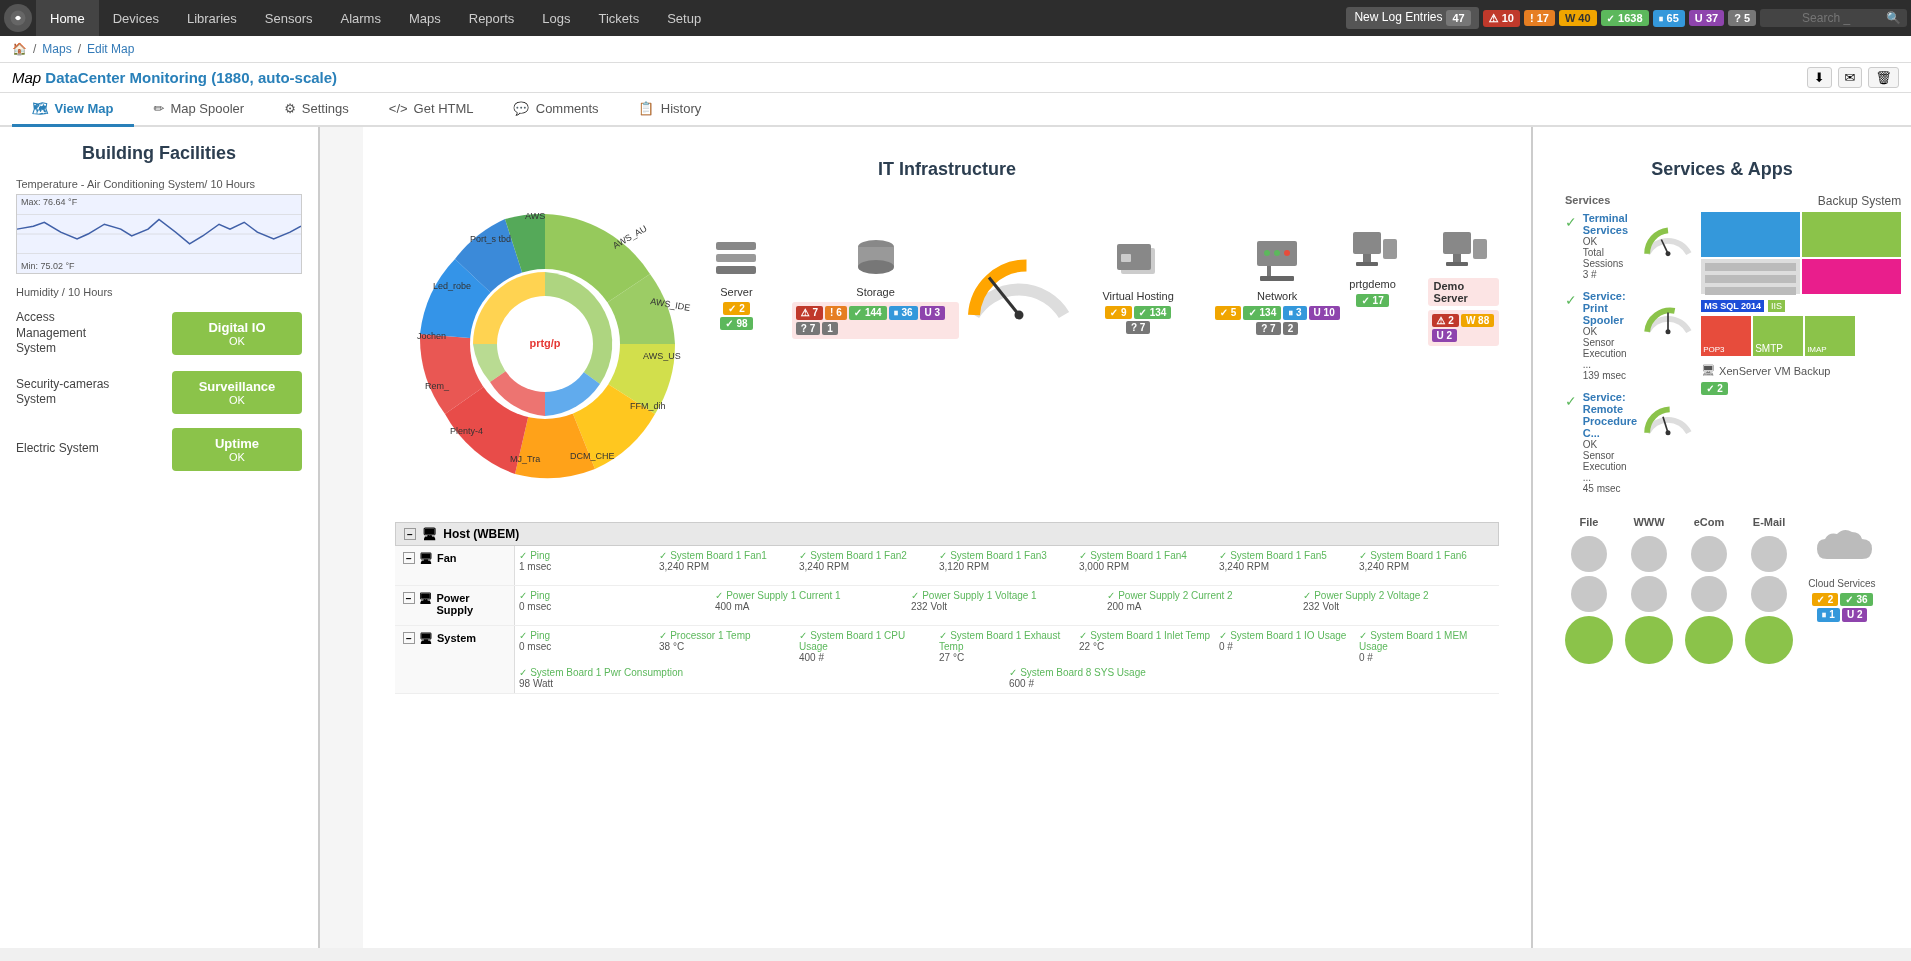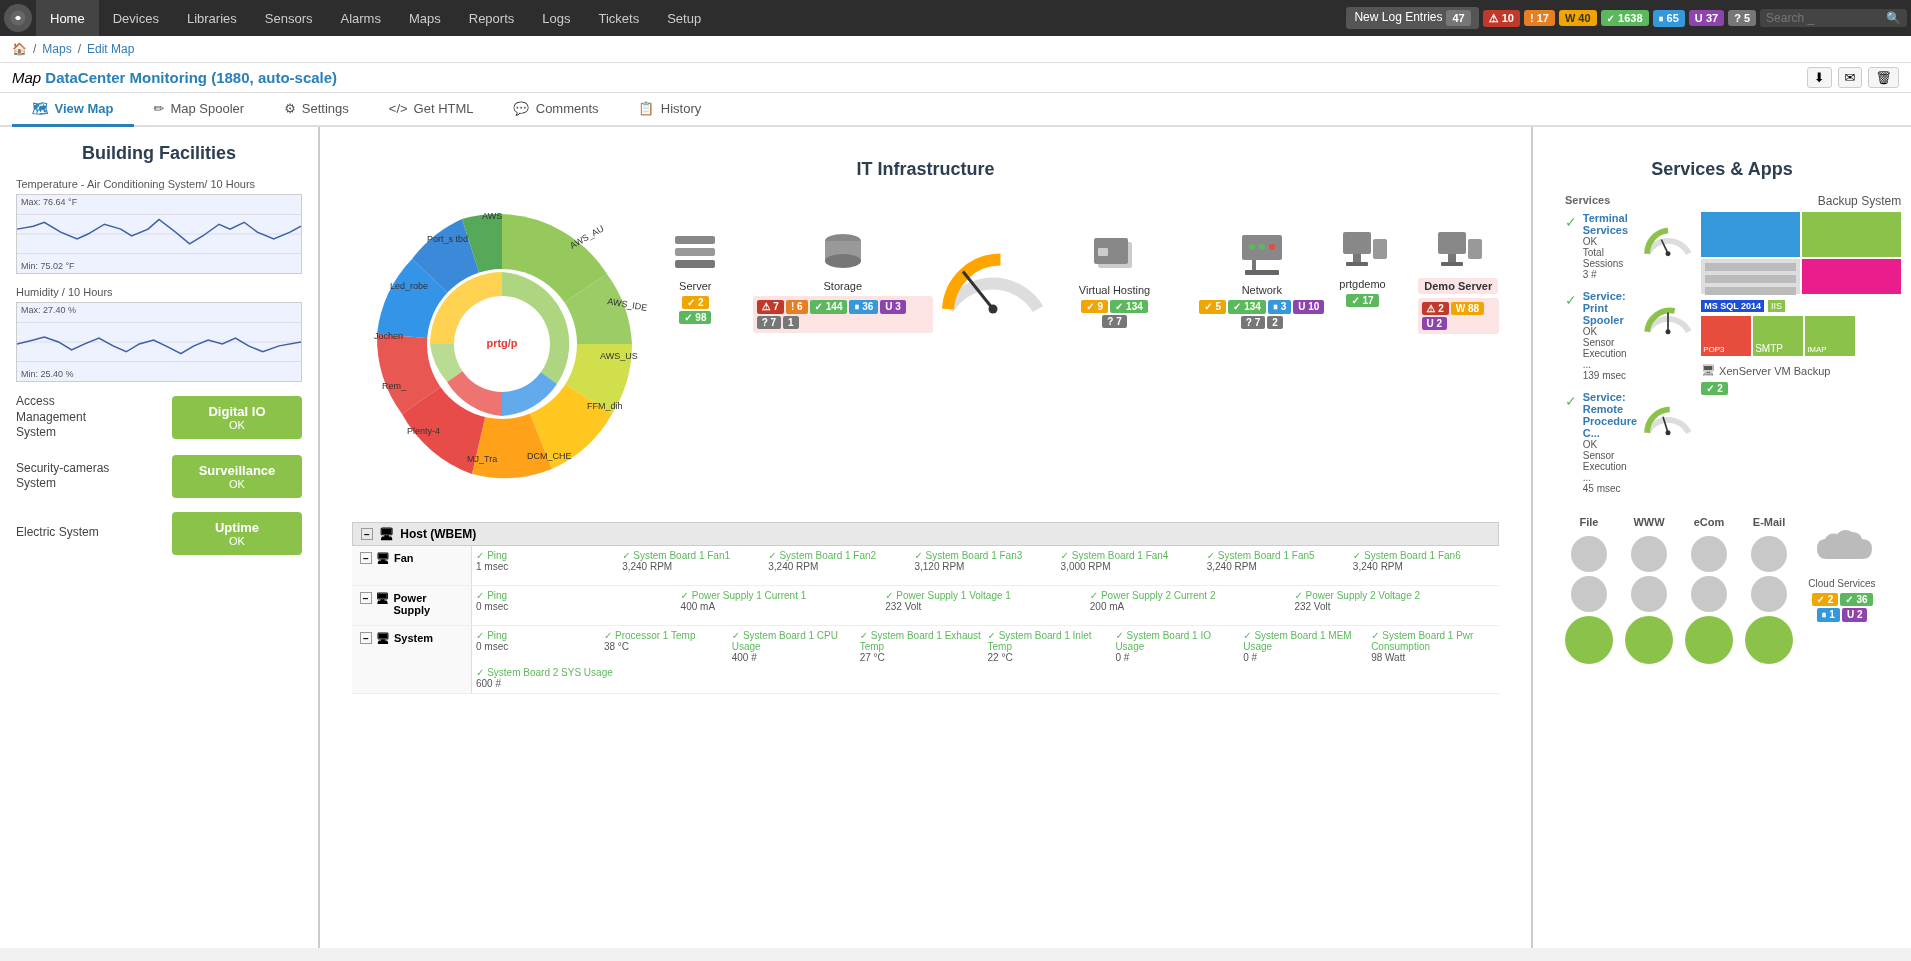--- a/index.html
+++ b/index.html
@@ -67,20 +67,21 @@
       border-radius: 3px;
       padding: 2px 6px;
     }
     .search-box input {
       background: transparent;
       border: none;
       color: #5eead4;
       outline: none;
       width: 120px;
       font-size: 12px;
+      text-align: center;
     }
 
     
     .breadcrumb-bar {
       background: #fff;
       padding: 6px 12px;
       display: flex; align-items: center; gap: 6px;
       border-bottom: 1px solid #ddd;
       font-size: 12px;
     }
@@ -191,20 +192,21 @@
       min-width: 130px;
     }
     .status-btn .sub { font-size: 11px; font-weight: normal; }
 
     
     .center-panel {
       flex: 1;
       background: #fff;
       padding: 32px;
       overflow-y: auto;
+      margin-left: 43px;
     }
 
     
     .right-panel {
       width: 380px;
       flex-shrink: 0;
       background: #fff;
       border-left: 2px solid #ccc;
       padding: 32px;
     }
@@ -448,31 +450,20 @@
           <line x1="0" y1="60" x2="260" y2="60" stroke="#ccc" stroke-width="0.5"></line>
 
           <polyline points="0,35 15,32 25,28 40,38 55,45 65,40 80,30 95,35 105,42 120,35 130,25 145,38 158,50 170,42 185,30 195,35 208,28 220,38 235,45 250,38 260,32" fill="none" stroke="#4060a8" stroke-width="1.5"></polyline>
         </svg>
         <span class="chart-min-label">Min: 75.02 °F</span>
       </div>
     </div>
 
     <div class="chart-section">
       <div class="chart-label">Humidity / 10 Hours</div>
-      <div class="chart-container">
-        <span class="chart-max-label">Max: 27.40 %</span>
-        <svg class="chart-svg" viewBox="0 0 260 80" preserveAspectRatio="none">
-          <rect width="260" height="80" fill="#eef2ff"></rect>
-          <line x1="0" y1="20" x2="260" y2="20" stroke="#ccc" stroke-width="0.5"></line>
-          <line x1="0" y1="40" x2="260" y2="40" stroke="#ccc" stroke-width="0.5"></line>
-          <line x1="0" y1="60" x2="260" y2="60" stroke="#ccc" stroke-width="0.5"></line>
-          <polyline points="0,42 15,38 25,35 38,40 50,48 62,42 75,36 88,44 100,50 112,42 125,38 138,45 150,52 162,44 175,38 188,42 200,36 212,44 225,50 240,44 260,40" fill="none" stroke="#4060a8" stroke-width="1.5"></polyline>
-        </svg>
-        <span class="chart-min-label">Min: 25.40 %</span>
-      </div>
     </div>
 
     <div class="status-row">
       <div class="status-label">Access Management System</div>
       <div class="status-btn">
         <div>Digital IO</div>
         <div class="sub">OK</div>
       </div>
     </div>
     <div class="status-row">
@@ -771,21 +762,21 @@
           </div>
           <div class="wbem-cell">
             <div class="wbem-cell-name wbem-green">✓ System Board 1 MEM Usage</div>
             <div class="wbem-cell-val">0 #</div>
           </div>
           <div class="wbem-cell">
             <div class="wbem-cell-name wbem-green">✓ System Board 1 Pwr Consumption</div>
             <div class="wbem-cell-val">98 Watt</div>
           </div>
           <div class="wbem-cell">
-            <div class="wbem-cell-name wbem-green">✓ System Board 2 SYS Usage</div>
+            <div class="wbem-cell-name wbem-green">✓ System Board 8 SYS Usage</div>
             <div class="wbem-cell-val">600 #</div>
           </div>
         </div>
       </div>
     </div>
   </div>
 
   <div class="right-panel">
     <div class="panel-title">Services &amp; Apps</div>
 

